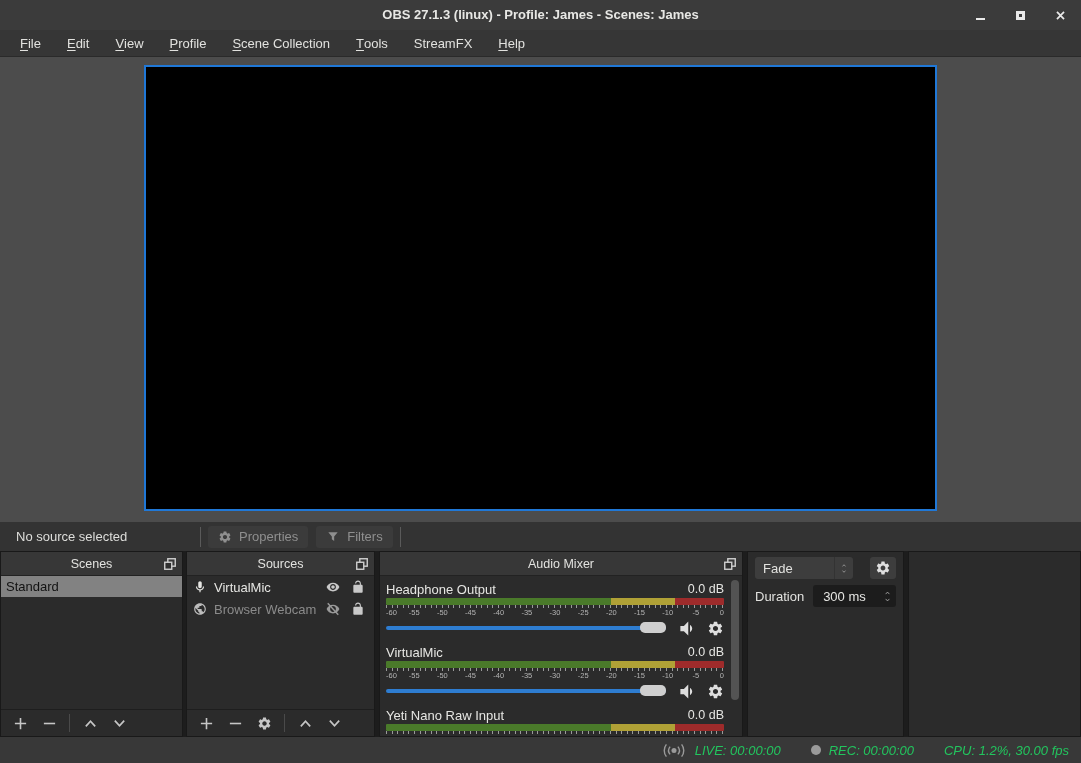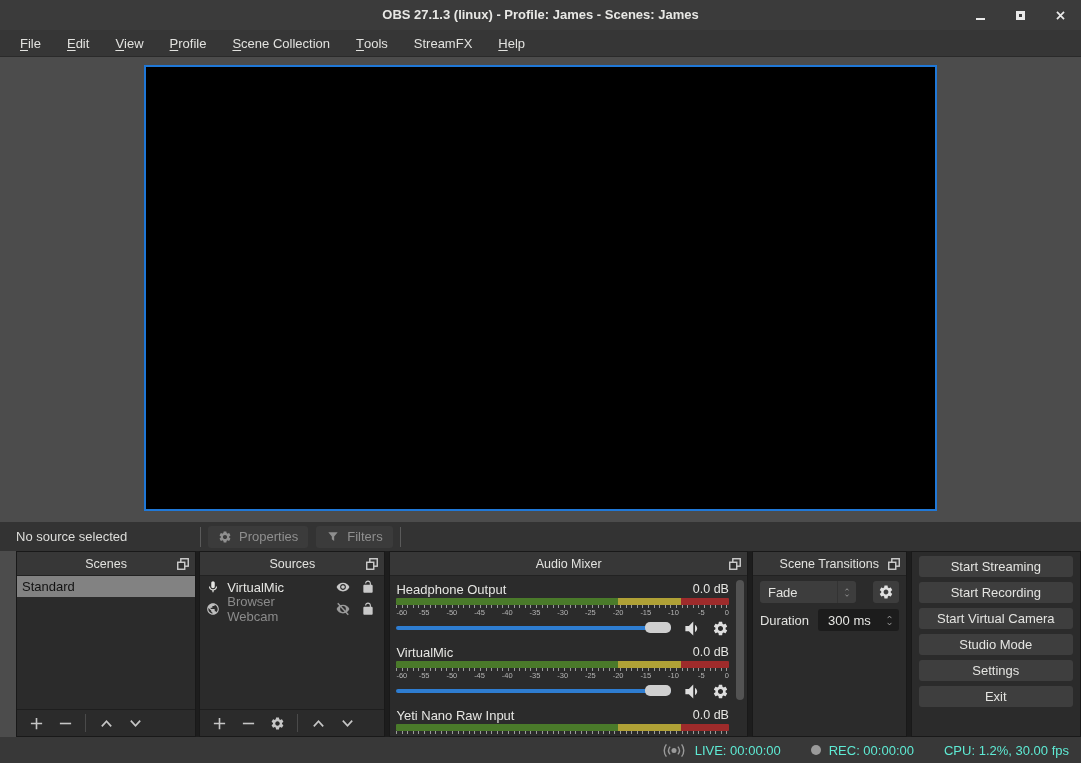--- a/index.html
+++ b/index.html
@@ -35,21 +35,21 @@
   
   .srcbar { position:absolute; top:522px; left:0; right:0; height:29px; background:#333333;
     display:flex; align-items:center; font-size:13px; }
   .srcbar .msg { width:197px; padding-left:16px; color:#dededb; }
   .vsep { width:1px; height:20px; background:#5a5a5a; margin:0 3px; }
   .tbtn { display:flex; align-items:center; gap:7px; background:#3b3b3b; border:none; border-radius:3px;
     height:22px; padding:0 10px; color:#8f8f8f; font-size:13px; font-family:inherit; margin:0 4px; }
   .tbtn svg { width:14px; height:14px; color:#8f8f8f; }
 
   
-  .docks { position:absolute; top:551px; left:16px; right:0; height:186px; background:#1d1d1d; display:flex; }
+  .docks { position:absolute; top:551px; left:0; right:0; height:186px; background:#1d1d1d; display:flex; }
   .dock { background:#2b2b2b; border:1px solid #191919; position:relative; overflow:hidden; }
   .dock-scenes { width:183px; margin-right:3px; }
   .dock-sources { width:189px; margin-right:4px; }
   .dock-mixer { width:364px; margin-right:4px; }
   .dock-transitions { width:157px; margin-right:4px; }
   .dock-controls { width:173px; }
   .dock-header { height:24px; background:#373737; border-bottom:1px solid #222;
     display:flex; align-items:center; justify-content:center; font-size:12.5px; color:#e2e2df; position:relative; }
   .popout { position:absolute; right:5px; top:5px; width:14px; height:14px; color:#cfcfcf; }
   .popout svg { width:14px; height:14px; }
@@ -116,21 +116,21 @@
   .spin-arrows svg { width:9px; height:6px; }
 
   
   .controls-body { padding:4px 7px; }
   .ctl-btn { display:block; width:100%; height:21px; margin-bottom:5px; background:#3e3e3e; border:none;
     border-radius:3px; color:#e4e4e1; font-size:13px; font-family:inherit; }
 
   
   .statusbar { position:absolute; bottom:0; left:0; right:0; height:26px; background:#383838;
     display:flex; align-items:center; justify-content:flex-end; gap:30px; padding-right:12px;
-    font-size:13px; color:#5eead4; }
+    font-size:13px; color:#22c55e;font-style:italic; }
   .sb-group { display:flex; align-items:center; gap:8px; }
   .sb-live-icon { width:26px; height:15px; color:#9a9a9a; }
   .sb-rec-dot { width:10px; height:10px; border-radius:50%; background:#9a9a9a; }
 </style>
 </head>
 <body>
 
 <svg width="0" height="0" style="position:absolute">
   <defs>
     <symbol id="i-gear" viewBox="0 0 24 24">
@@ -473,28 +473,20 @@
             <span class="tick" style="left: 91.6667%;">-5</span>
             <span class="tick last" style="left: 100%;">0</span>
           </div>
       </div>
 
     </div>
     <div class="mixer-scrollbar"></div>
   </div>
 
   <div class="dock dock-transitions">
-    <div class="dock-header">
-      <span>Scene Transitions</span>
-      <span class="popout">
-          <svg class="ic">
-            <use href="#i-popout"></use>
-          </svg>
-        </span>
-    </div>
     <div class="trans-body">
       <div class="trow1">
         <div class="combo">
           <span>Fade</span>
           <span class="combo-arrows">
             <svg class="ic" viewBox="0 0 16 16" width="8" height="5">
                 <use href="#i-chev-up"></use>
               </svg>
             <svg class="ic" viewBox="0 0 16 16" width="8" height="5">
                 <use href="#i-chev-down"></use>
@@ -518,28 +510,20 @@
             <svg class="ic" viewBox="0 0 16 16" width="9" height="6">
                 <use href="#i-chev-down"></use>
               </svg>
           </span>
         </div>
       </div>
     </div>
   </div>
 
   <div class="dock dock-controls">
-    <div class="controls-body">
-      <button class="ctl-btn">Start Streaming</button>
-      <button class="ctl-btn">Start Recording</button>
-      <button class="ctl-btn">Start Virtual Camera</button>
-      <button class="ctl-btn">Studio Mode</button>
-      <button class="ctl-btn">Settings</button>
-      <button class="ctl-btn">Exit</button>
-    </div>
   </div>
 
 </div>
 
 <div class="statusbar">
   <div class="sb-group">
     <svg class="ic sb-live-icon">
         <use href="#i-broadcast"></use>
       </svg>
     <span>LIVE: 00:00:00</span>

